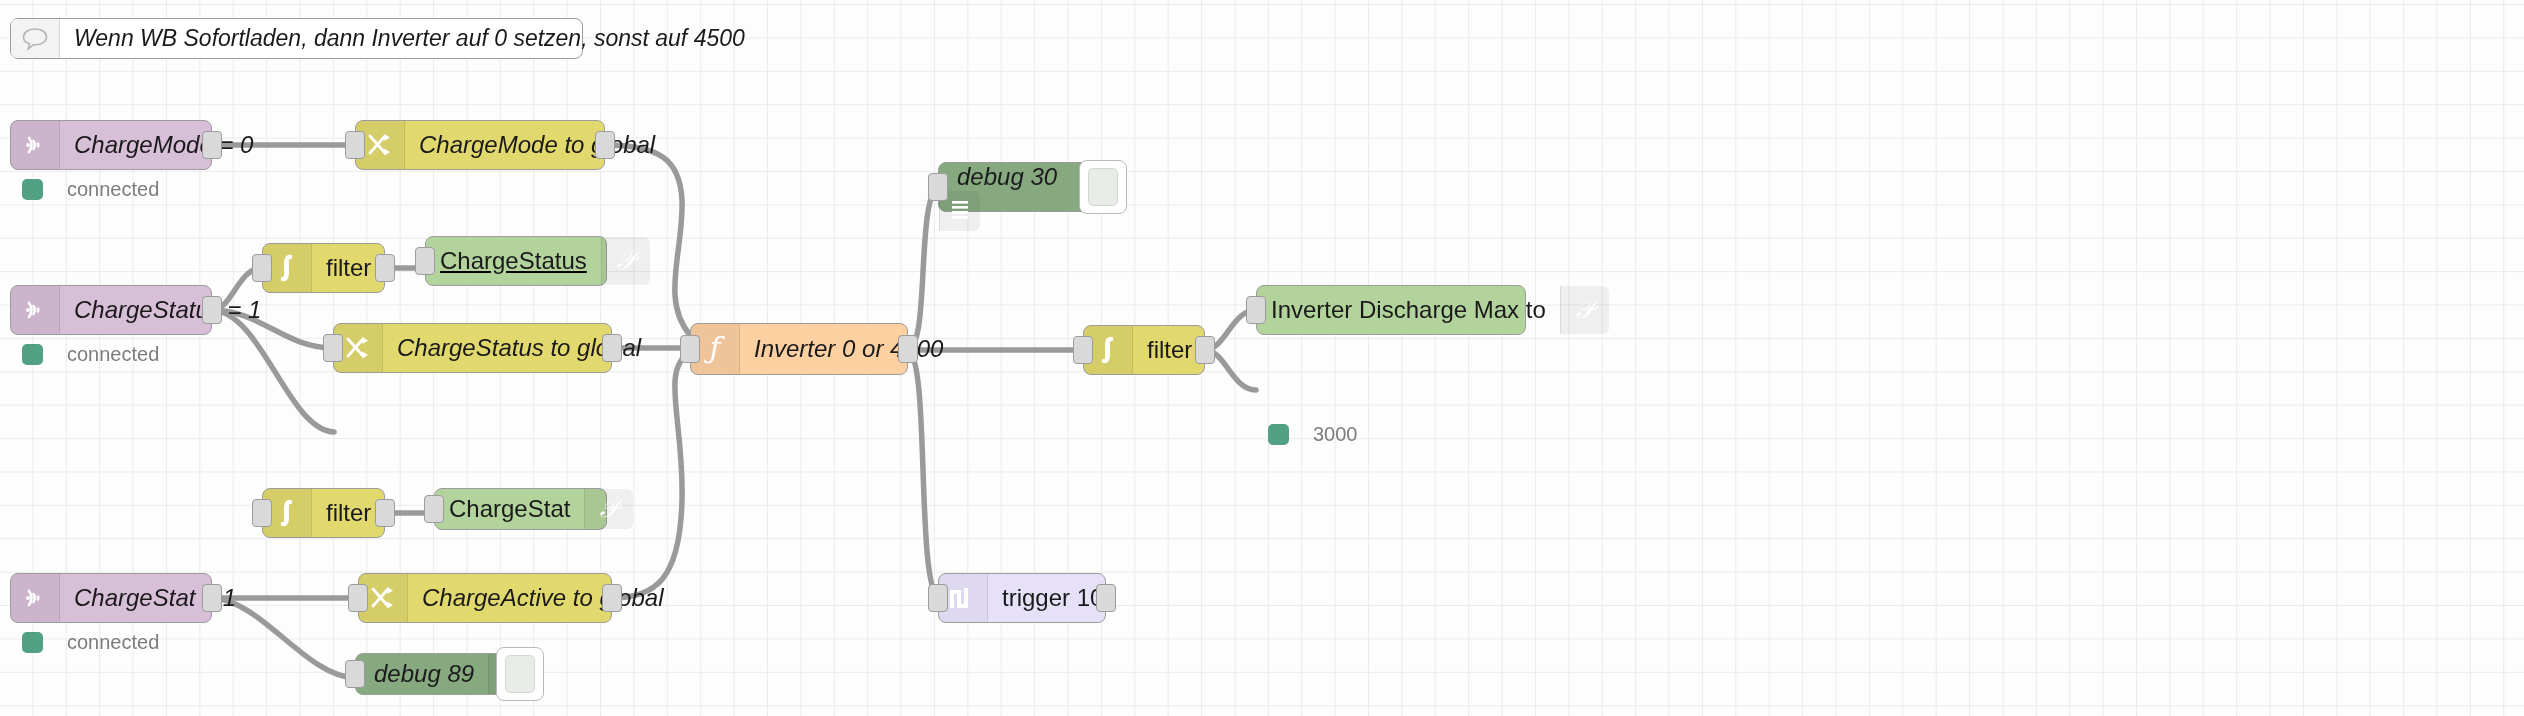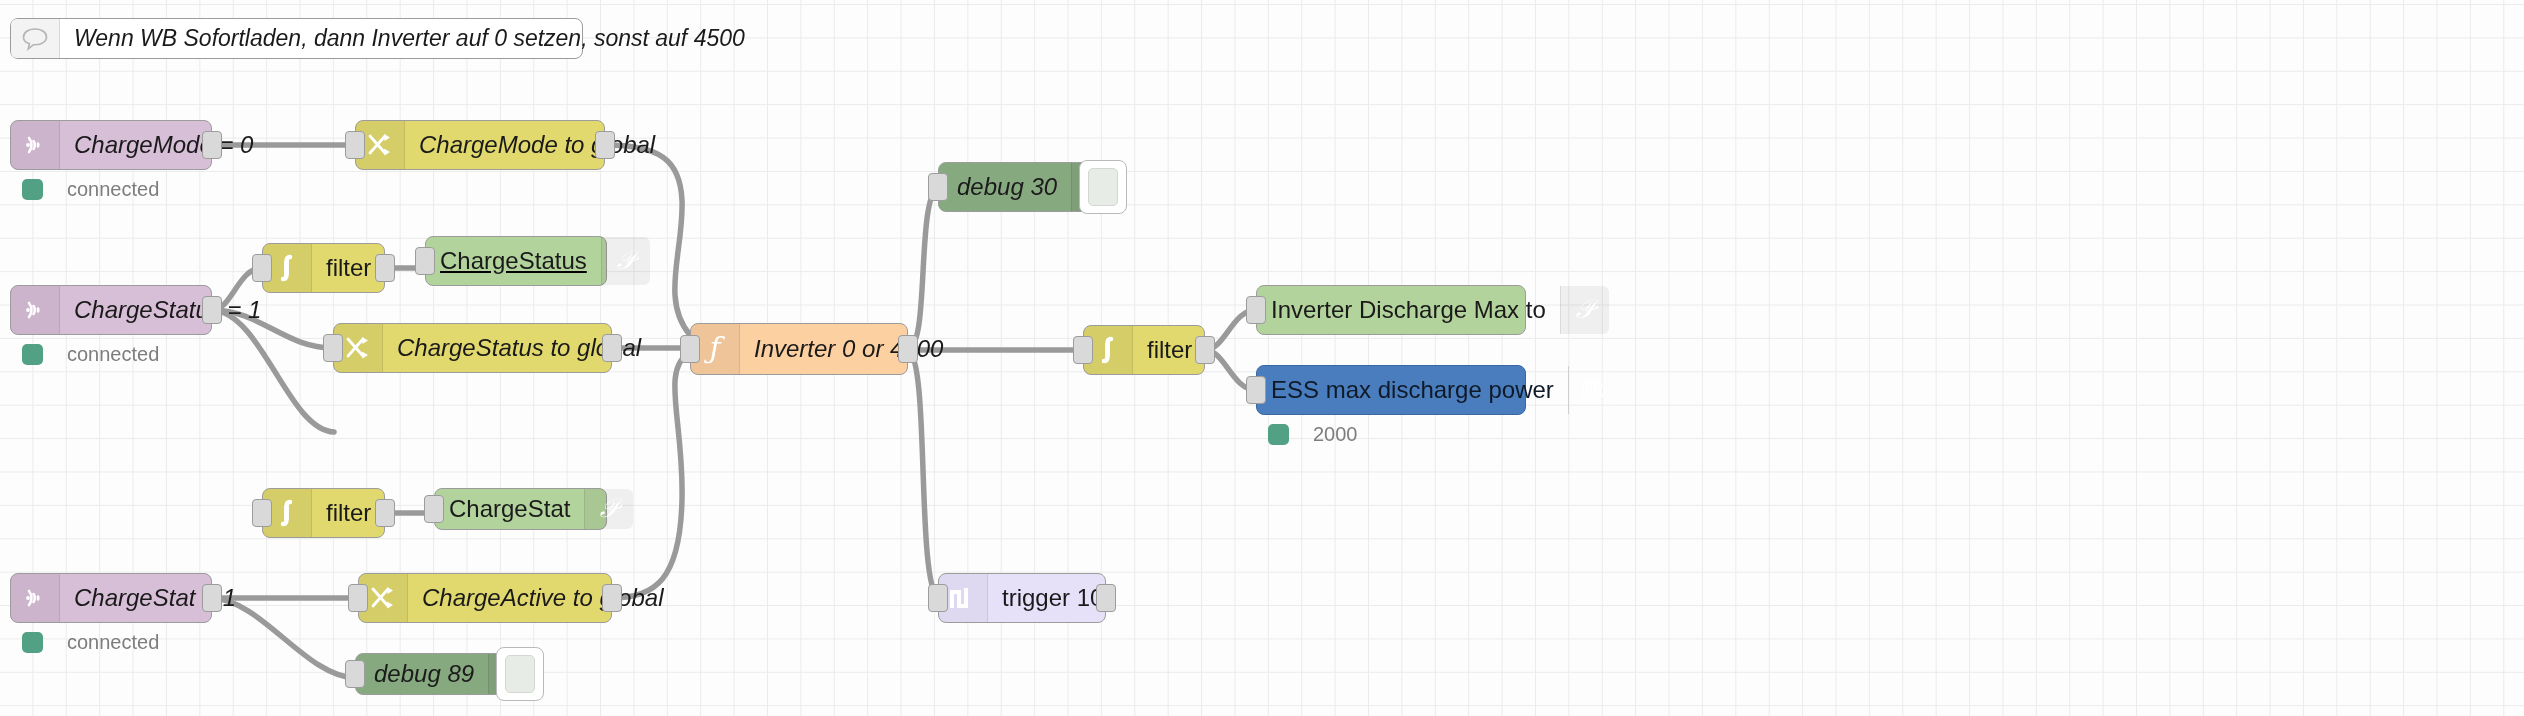--- a/index.html
+++ b/index.html
@@ -323,21 +323,21 @@
           <rect x="4" y="18" width="16" height="2.6"></rect>
         </g>
       </svg>
     </div>
     <div class="port in"></div>
     <div class="dbg-btn">
       <span class="inner"></span>
     </div>
   </div>
 
-  <div class="node n-debug" style="left:938px; top:162px; width:160px; height:50px;">
+  <div class="node n-debug" style="left:938px; top:162px; width:160px; height:50px;flex-direction:column;">
     <div class="label italic" style="padding-left:18px;">debug 30</div>
     <div class="icon-box right" style="width:40px;flex:0 0 40px;">
       <svg class="glyph" width="24" height="26" viewBox="0 0 24 26" aria-hidden="true">
         <g fill="#ffffff">
           <rect x="4" y="3" width="16" height="2.6"></rect>
           <rect x="4" y="8" width="16" height="2.6"></rect>
           <rect x="4" y="13" width="16" height="2.6"></rect>
           <rect x="4" y="18" width="16" height="2.6"></rect>
         </g>
       </svg>
@@ -385,34 +385,18 @@
   <div class="node n-green" style="left:1256px; top:285px; width:270px; height:50px;text-align:center;">
     <div class="label center">Inverter Discharge Max to</div>
     <div class="icon-box right">
       <svg class="glyph" width="26" height="32" viewBox="0 0 26 32" aria-hidden="true">
         <text x="13" y="24" font-family="'DejaVu Serif', serif" font-size="26" font-style="italic" fill="#ffffff" text-anchor="middle">𝒫</text>
       </svg>
     </div>
     <div class="port in"></div>
   </div>
 
-  <div class="node n-blue" style="left:1256px; top:365px; width:270px; height:50px; border-color:#3a67a0;">
-    <div class="label center" style="color:#0f1a28;">ESS max discharge power</div>
-    <div class="icon-box right" style="background:rgba(255,255,255,.07);border-left-color:rgba(0,0,0,.14);">
-      <svg class="glyph" width="32" height="26" viewBox="0 0 32 26" aria-hidden="true">
-        <g fill="none" stroke="#ffffff" stroke-width="1.9" stroke-linecap="round">
-          <path d="M9 4 C5 8, 5 18, 9 22"></path>
-          <path d="M13 3 C8.5 8, 8.5 18, 13 23"></path>
-          <path d="M17 3 C12.5 8, 12.5 18, 17 23"></path>
-          <path d="M21 4 C17 8, 17 18, 21 22"></path>
-          <path d="M25 7 C22.5 10, 22.5 16, 25 19"></path>
-          <path d="M28.5 10 C27.2 11.8, 27.2 14.2, 28.5 16"></path>
-        </g>
-      </svg>
-    </div>
-    <div class="port in"></div>
-  </div>
   <div class="status" style="left:1268px; top:423px;">
     <span class="dot"></span>
-    <span>2000</span>
+    <span>3000</span>
   </div>
 
 </div>
 
 </body></html>

